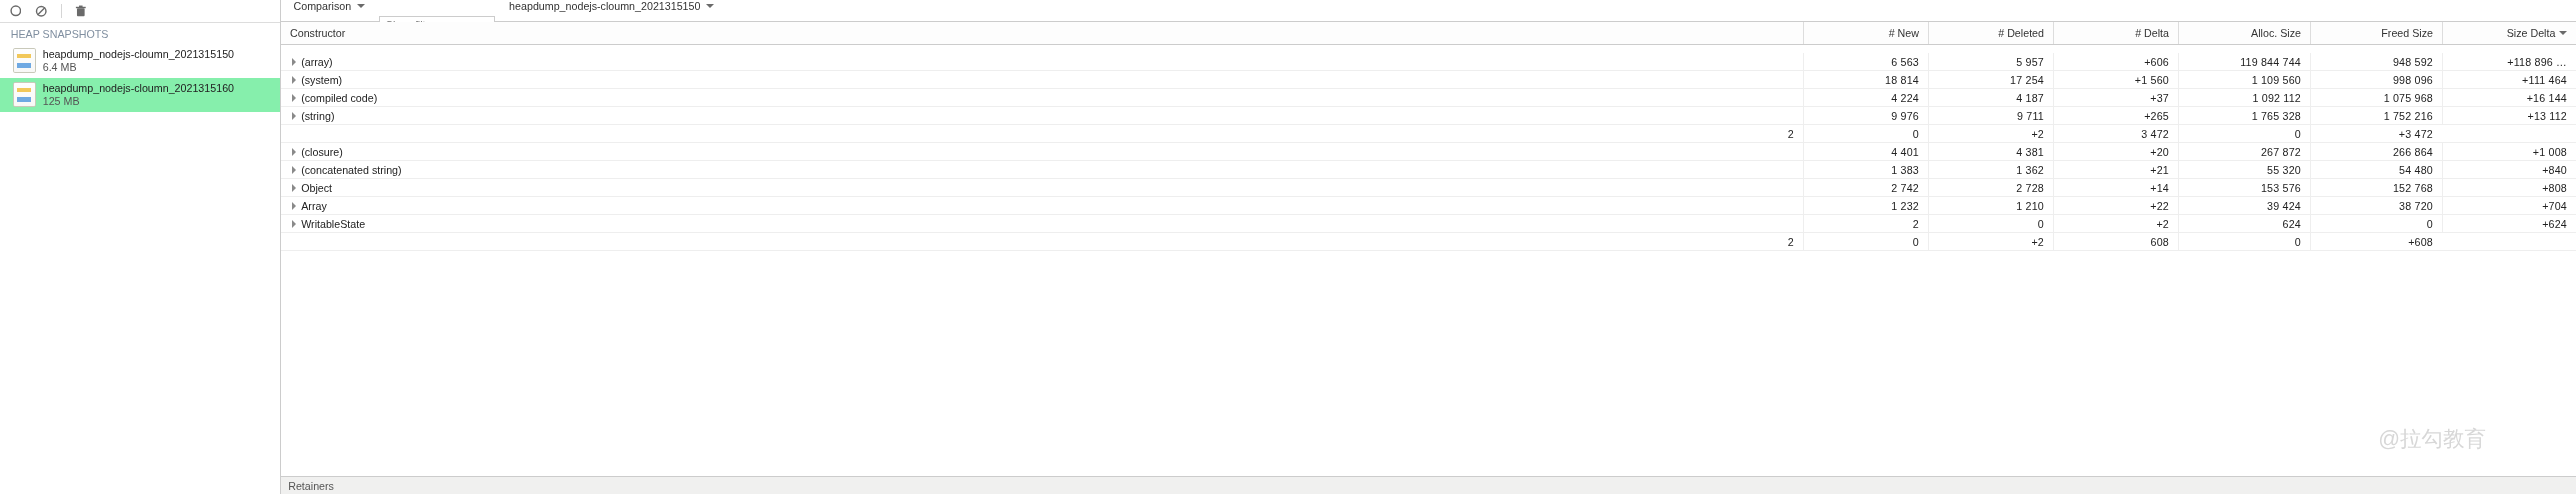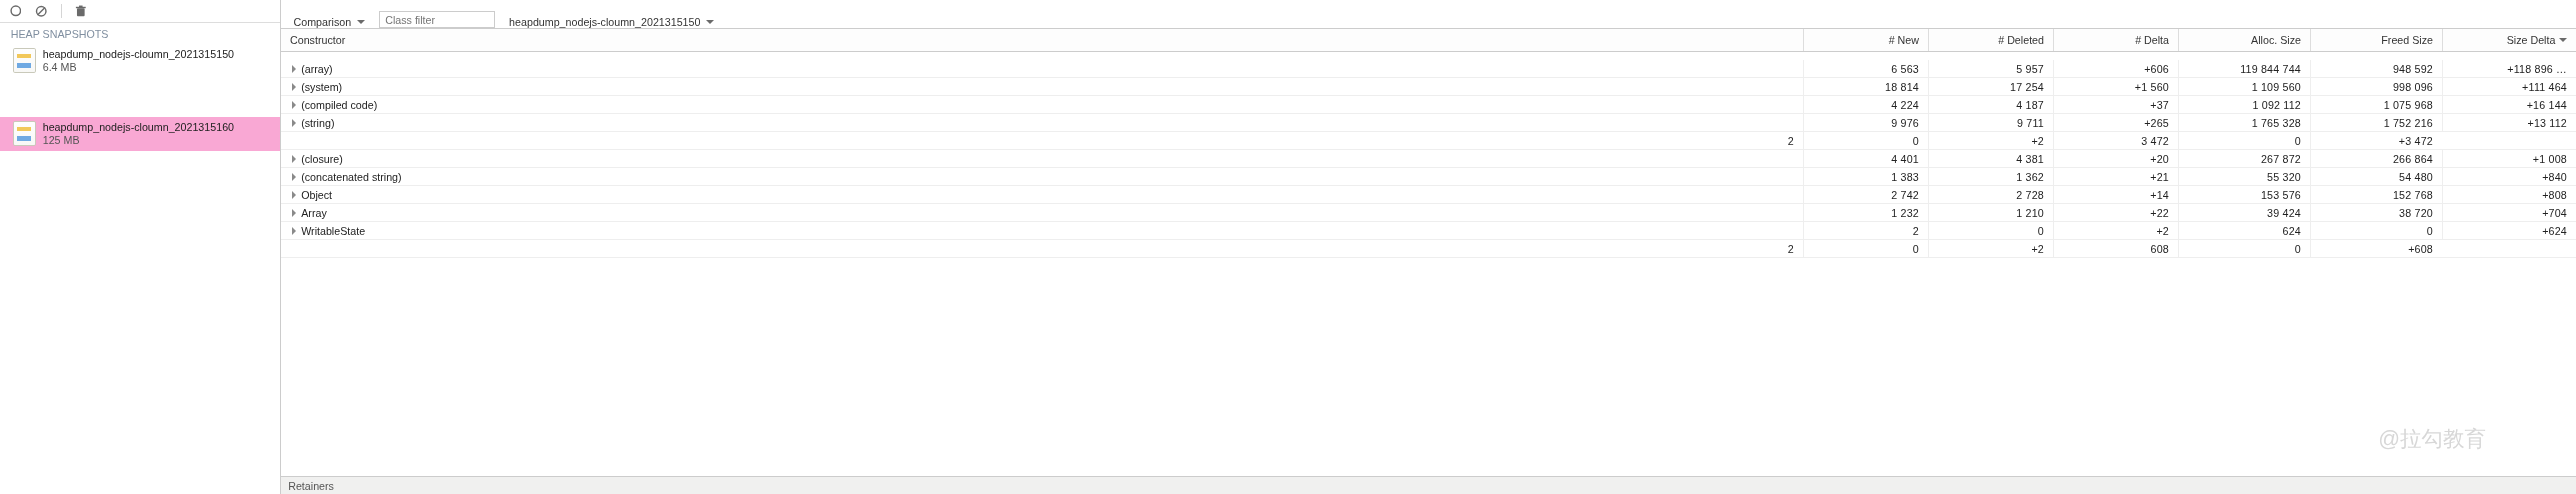--- a/index.html
+++ b/index.html
@@ -40,21 +40,21 @@
       padding: 5.4px 10.7px 3.6px;
       font-size: 10.7px;
       color: #808fa0;
     }
     .snapshot-item {
       display: flex;
       align-items: center;
       gap: 7.2px;
       padding: 3.6px 9px 3.6px 12.5px;
     }
-    .snapshot-item.selected { background: #f9a8d4; margin-top: 39px; }
+    .snapshot-item.selected { background: #86efac; }
     .snapshot-icon {
       width: 23px; height: 25px;
       background: linear-gradient(#fefefe,#f8f8f6);
       border: 0.9px solid #c9c9ba;
       border-radius: 1.8px;
       position: relative;
       flex-shrink: 0;
     }
     .snapshot-icon::before, .snapshot-icon::after {
       content: "";
@@ -62,23 +62,23 @@
       height: 4.5px;
     }
     .snapshot-icon::before { top: 4.5px; background: #f2c85a; }
     .snapshot-icon::after { bottom: 4.5px; background: #6fa9e2; }
     .snapshot-label-wrap { display: flex; flex-direction: column; line-height: 1.25; }
     .snapshot-name { color: #222; font-size: 10.7px; }
     .snapshot-size { color: #555; font-size: 10.7px; }
 
     .main { flex: 1; display: flex; flex-direction: column; min-width: 0; }
     .main-toolbar {
-      height: 29px;
+      height: 22px;
       display: flex;
-      align-items: flex-end;
+      align-items: flex-start;
       gap: 14.3px;
       padding: 0 12.5px;
       border-bottom: 0.9px solid #ccc;
     }
     .dropdown {
       display: flex; align-items: center; gap: 5.4px;
       color: #333; cursor: default;
     }
     .class-filter {
       width: 116px;

